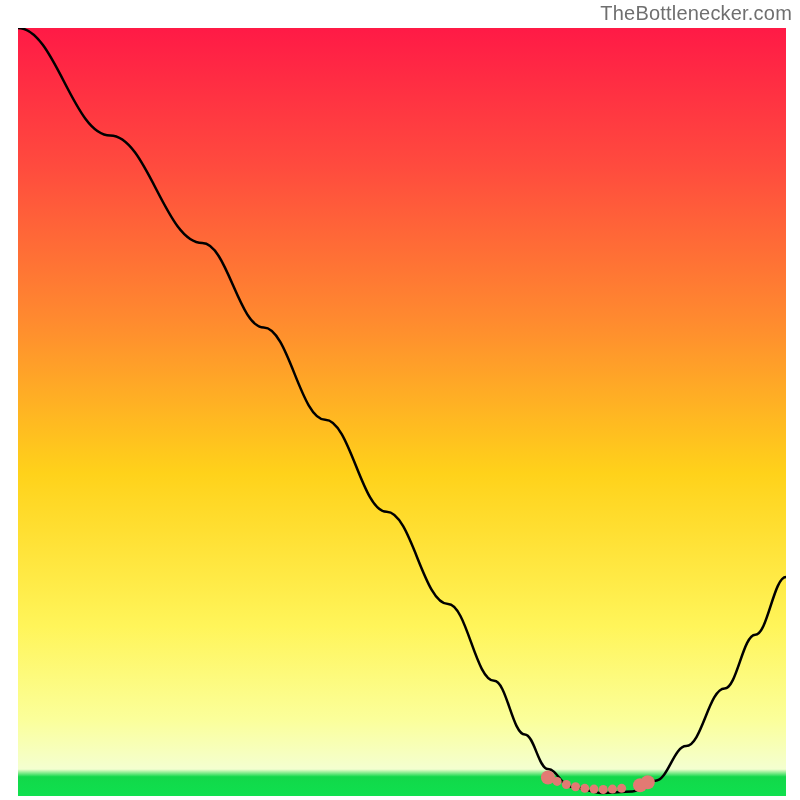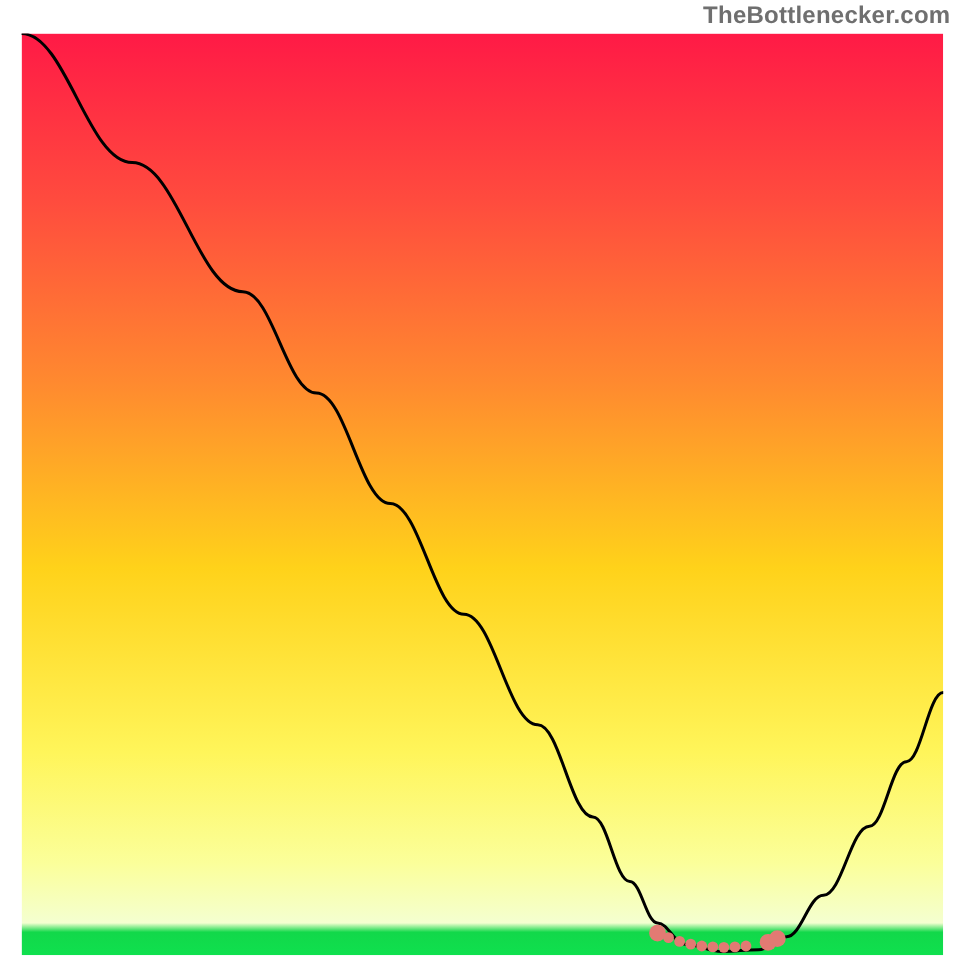--- a/index.html
+++ b/index.html
@@ -15,21 +15,21 @@
     position: relative;
     width: 800px;
     height: 800px;
   }
   .watermark {
     position: absolute;
     top: 2px;
     right: 8px;
     color: #6f6f6f;
     font-size: 20px;
-    font-weight: 700;
+    font-weight: 400;
     letter-spacing: 0.2px;
     user-select: none;
   }
   .plot {
     position: absolute;
     left: 18px;
     top: 28px;
     width: 768px;
     height: 768px;
   }

